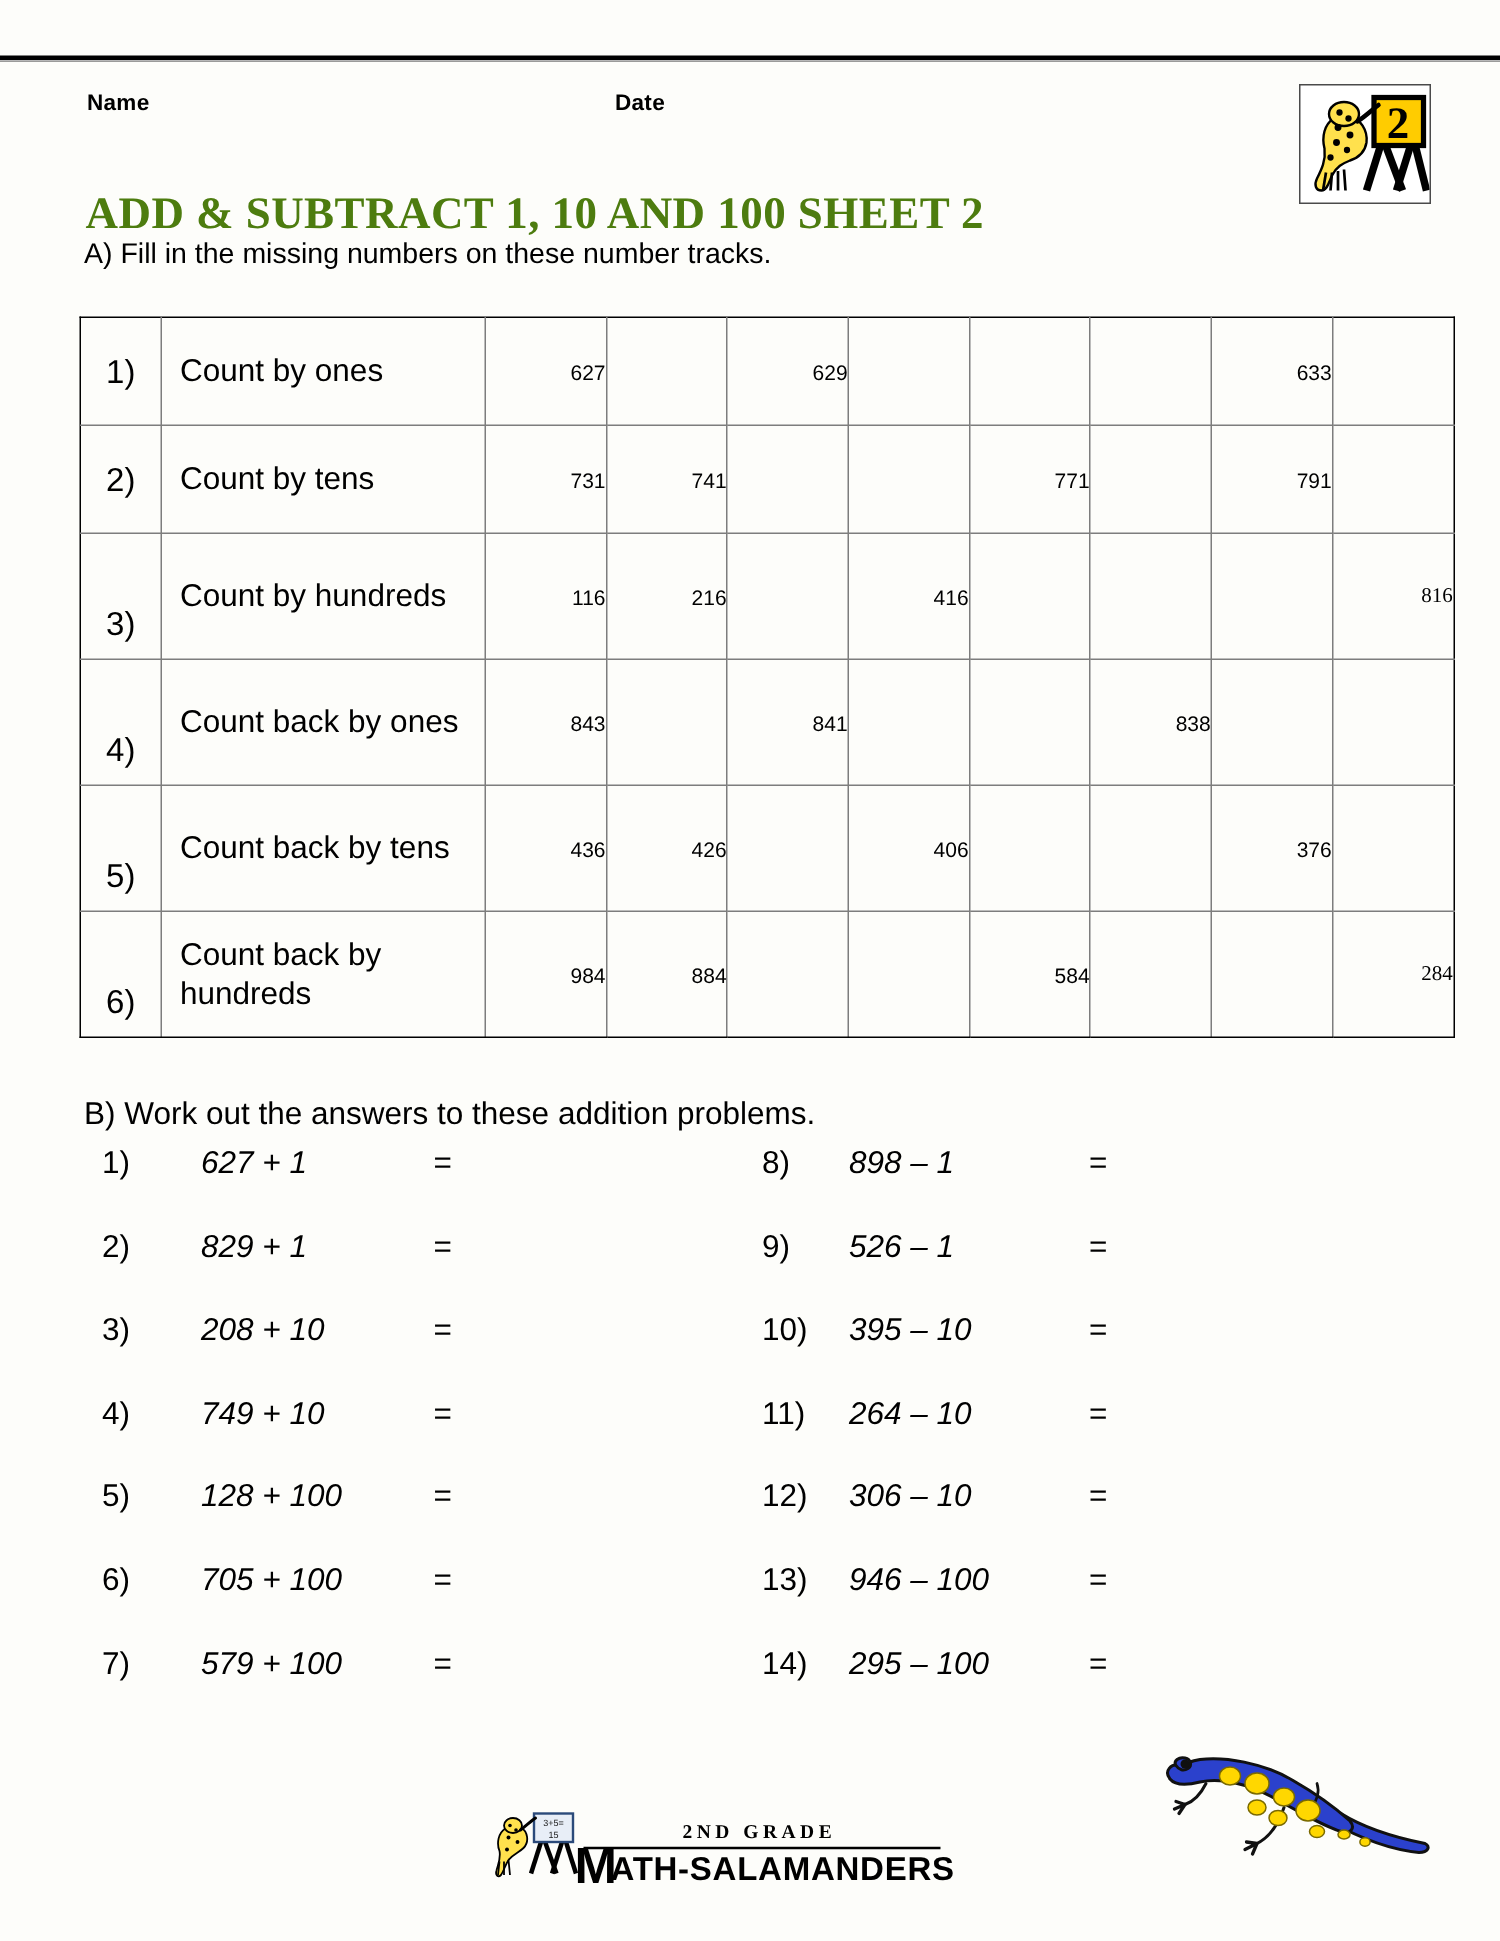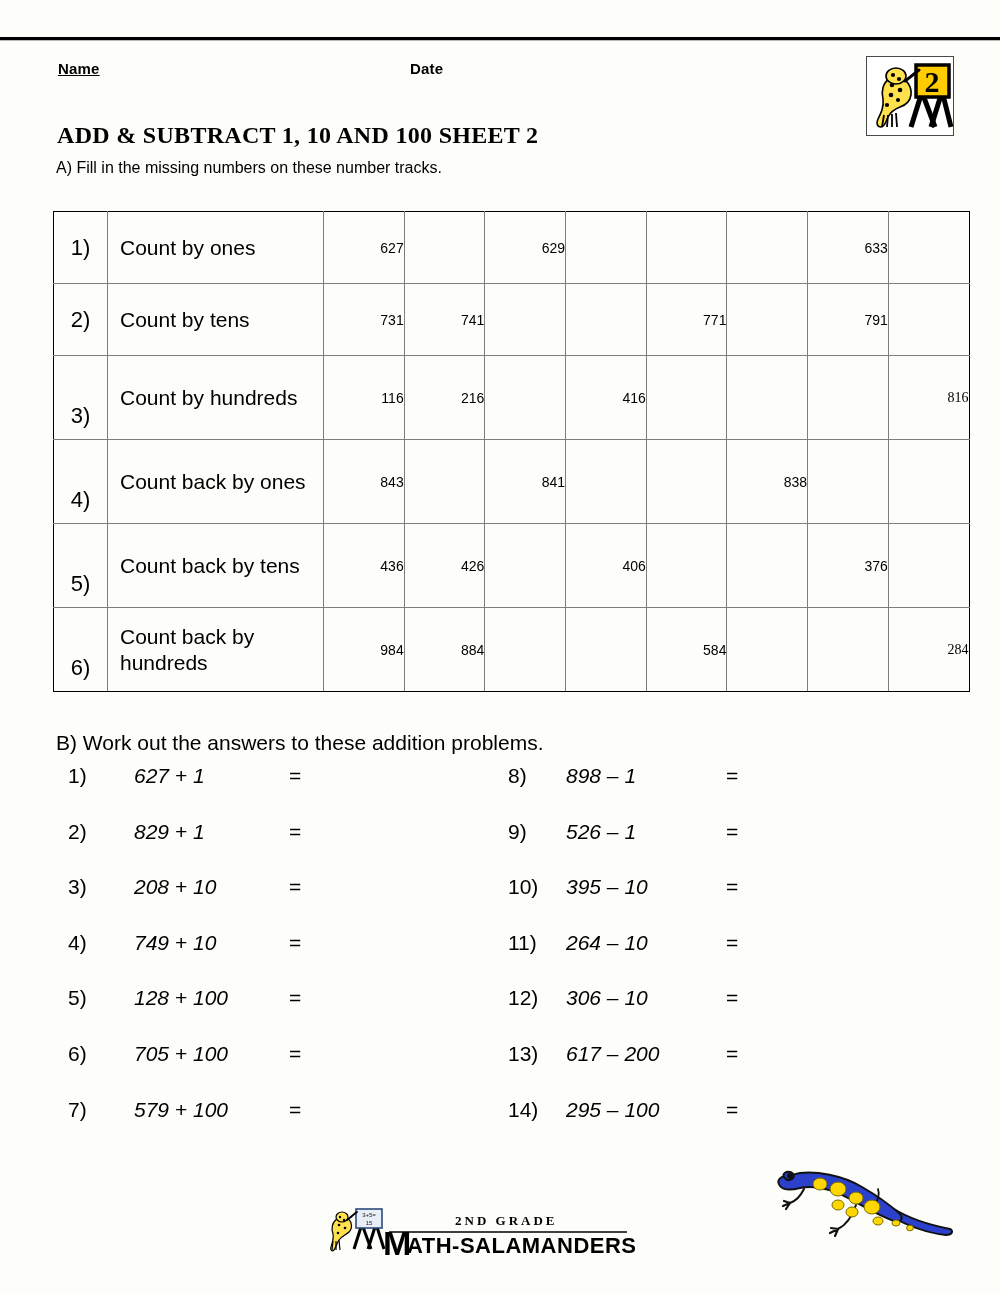--- a/index.html
+++ b/index.html
@@ -30,47 +30,46 @@
   }
 
   
   .name-label {
     position: absolute;
     left: 58px;
     top: 60px;
     font-size: 15px;
     font-weight: bold;
     letter-spacing: .2px;
-    text-decoration: underline;
   }
   .date-label {
     position: absolute;
     left: 410px;
     top: 60px;
     font-size: 15px;
     font-weight: bold;
     letter-spacing: .2px;
   }
 
   .page-title {
     position: absolute;
     left: 57px;
     top: 106px;
     font-family: "Liberation Serif", serif;
-    font-size: 24px;
-    color: #000000;
+    font-size: 30px;
+    color: #4d7c0f;
     letter-spacing: .3px;
     white-space: nowrap;
   }
 
   .section-a-instr {
     position: absolute;
     left: 56px;
     top: 159px;
-    font-size: 16px;
+    font-size: 19px;
   }
 
   
   .header-logo {
     position: absolute;
     left: 866px;
     top: 56px;
     width: 88px;
     height: 80px;
     border: 1px solid #4a4a4a;
@@ -364,21 +363,21 @@
     <span class="p-expr">264 – 10</span>
     <span class="p-equals">=</span>
   </div>
   <div class="problem-row">
     <span class="p-index">12)</span>
     <span class="p-expr">306 – 10</span>
     <span class="p-equals">=</span>
   </div>
   <div class="problem-row">
     <span class="p-index">13)</span>
-    <span class="p-expr">617 – 200</span>
+    <span class="p-expr">946 – 100</span>
     <span class="p-equals">=</span>
   </div>
   <div class="problem-row">
     <span class="p-index">14)</span>
     <span class="p-expr">295 – 100</span>
     <span class="p-equals">=</span>
   </div>
 </div>
 
 <div class="deco-salamander">

